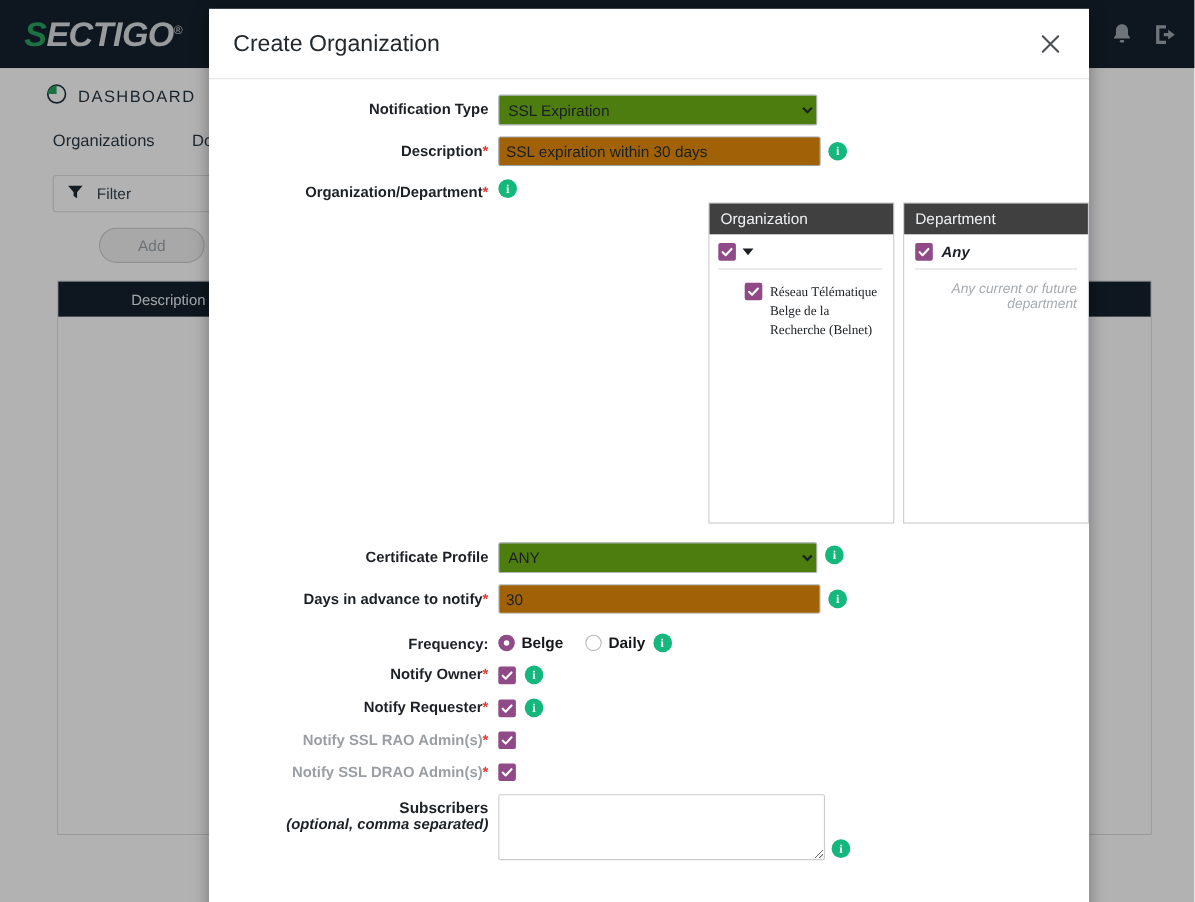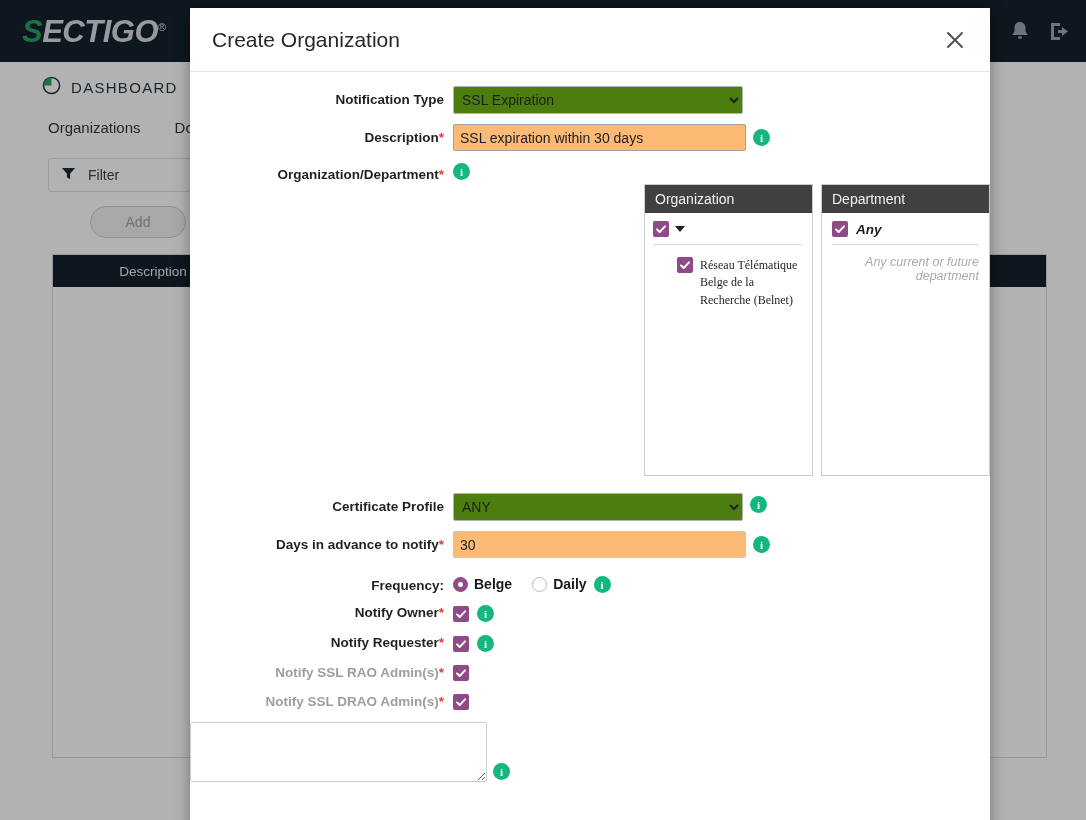--- a/index.html
+++ b/index.html
@@ -115,21 +115,21 @@
     width: 290px; height: 28px;
     font-family: "Liberation Sans", sans-serif; font-size: 14px;
     color: #1b1f23;
     border: 1px solid #aeb3b8; border-radius: 2px;
     padding: 2px 4px; background: #4d7c0f;
   }
   input.txt {
     width: 293px; height: 27px;
     font-family: "Liberation Sans", sans-serif; font-size: 14px;
     color: #1b1f23; padding: 2px 6px;
-    border: 1px solid #c4c8cc; border-radius: 2px; background: #fdba74;
+    border: 1px solid #c4c8cc; border-radius: 2px; background: #a16207;
     outline: none;
   }
   input.txt.focused { border-color: #9aa0a6; }
 
   .info {
     width: 17px; height: 17px; border-radius: 50%;
     background: #15b87c; color: #fff;
     font-size: 11px; font-weight: bold; font-family: "Liberation Serif", serif;
     display: inline-flex; align-items: center; justify-content: center;
     margin-top: 5px; flex: none;
@@ -417,20 +417,24 @@
         <div class="fctl" style="align-items:center;">
           <span class="chk" style="margin-top:2px;">
             <svg width="12" height="12" viewBox="0 0 12 12">
                 <path d="M2 6.3l2.7 2.7L10 3.3" fill="none" stroke="#fff" stroke-width="1.9" stroke-linecap="round" stroke-linejoin="round"></path>
               </svg>
           </span>
         </div>
       </div>
 
       <div class="frow">
+        <div class="sub-label">
+          <div class="l1">Subscribers</div>
+          <div class="l2">(optional, comma separated)</div>
+        </div>
         <div class="fctl" style="align-items:flex-end;gap:6px;">
           <textarea class="subs" placeholder="" style=""></textarea>
           <span class="info" style="margin-bottom:2px;margin-top:0;">i</span>
         </div>
       </div>
 
     </div>
   </div>
 </div>
 

